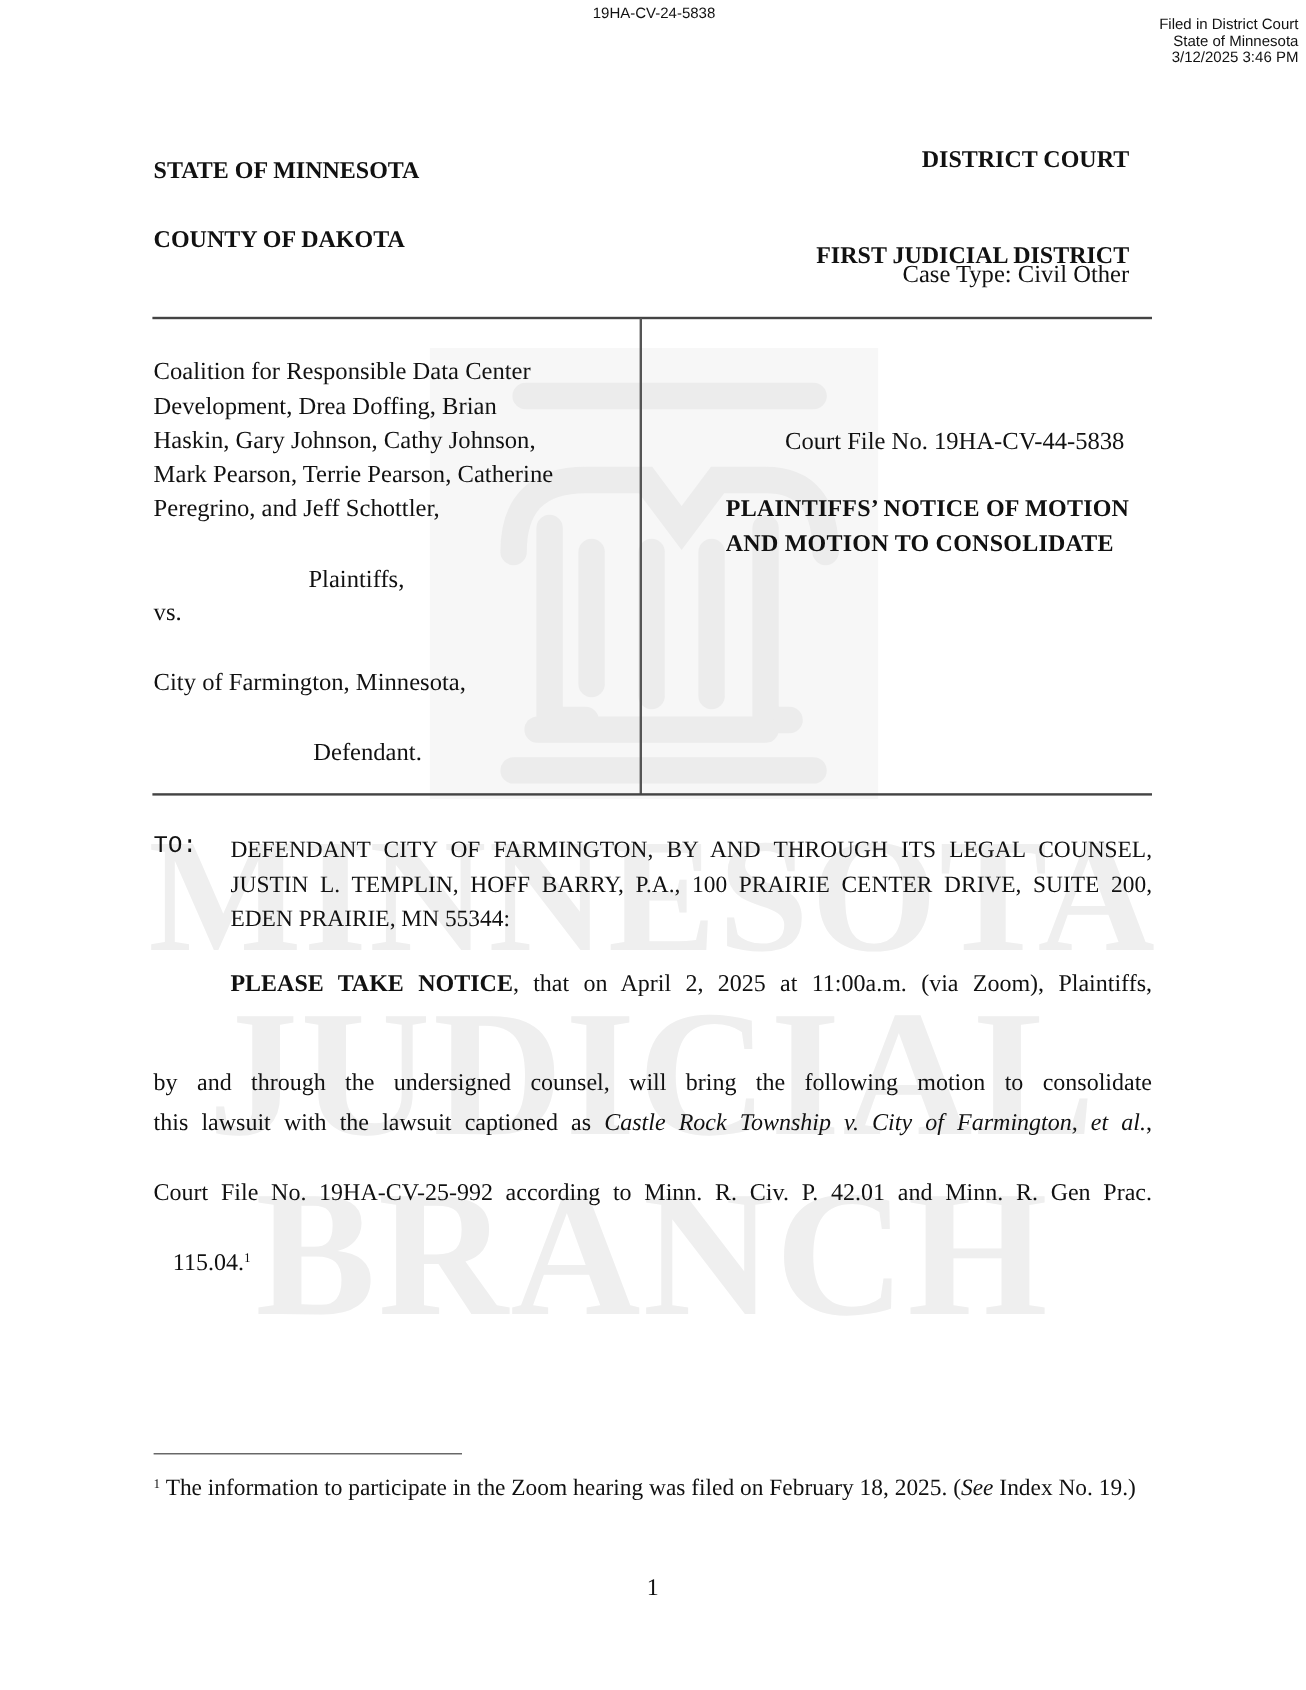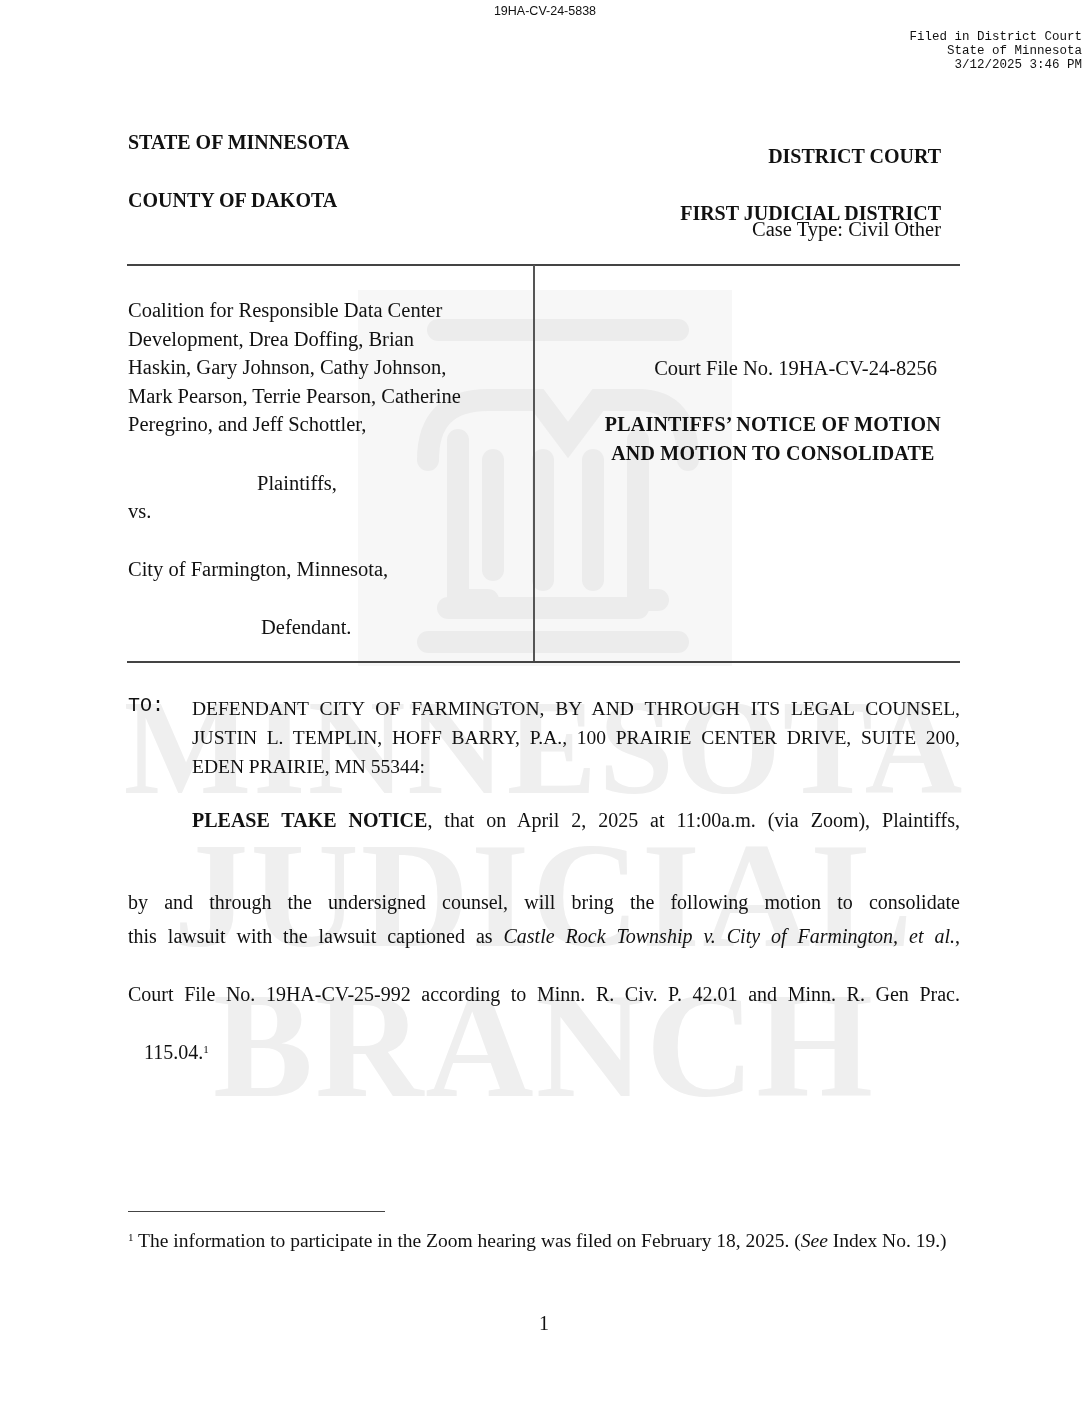--- a/index.html
+++ b/index.html
@@ -2,36 +2,36 @@
 <html><head>
   <meta charset="utf-8">
   <style>
     html, body { margin: 0; padding: 0; background: #ffffff; }
     body { width: 1088px; height: 1408px; position: relative; overflow: hidden; color: #111; font-family: "DejaVu Serif", serif; }
     .abs { position: absolute; }
 
     
     .stamp { font-family: "Liberation Sans", sans-serif; font-size: 12.5px; color: #111; line-height: 14px; }
     #case-id-top { left: 480px; top: 4px; width: 130px; text-align: center; }
-    #filed-stamp { right: 6px; top: 30px; text-align: right; font-family: Liberation Mono, monospace; }
+    #filed-stamp { right: 6px; top: 13px; text-align: right; }
 
     
     .wm { position: absolute; z-index: 0; }
     .wm-text { font-family: "Liberation Serif", serif; color: #efefef; font-weight: bold; left: 0; width: 1088px; text-align: center; letter-spacing: 2px; }
     .content { position: relative; z-index: 1; }
 
     .caption-hdr { font-family: "Liberation Serif", serif; font-weight: bold; font-size: 20px; }
     .caption-right { text-align: right; }
     .serif-txt { font-family: "Liberation Serif", serif; font-size: 20.5px; line-height: 28.6px; }
 
     .rule { background: #444; height: 1.5px; }
     .vrule { background: #555; width: 1.5px; }
 
     .party-block { left: 128px; top: 296px; width: 400px; }
-    .right-col-title { font-family: "Liberation Serif", serif; font-weight: bold; font-size: 20px; line-height: 29px; text-align: center; letter-spacing: 0.2px; }
+    .right-col-title { font-family: "Liberation Serif", serif; font-weight: bold; font-size: 20px; line-height: 29px; text-align: left; letter-spacing: 0.2px; }
 
     .to-label { left: 128px; top: 694px; font-family: Liberation Mono, monospace; font-size: 20px; }
     .to-body { left: 192px; top: 694px; width: 768px; font-family: "Liberation Serif", serif; font-size: 19.5px; line-height: 29px; text-align: justify; text-align-last: left; }
 
     .body-line { font-family: "Liberation Serif", serif; font-size: 20px; white-space: nowrap; }
     .just { left: 128px; width: 832px; text-align: justify; text-align-last: justify; }
 
     .footnote { left: 128px; top: 1226px; width: 832px; font-family: "Liberation Serif", serif; font-size: 19.5px; line-height: 29px; }
     sup { font-size: 11px; vertical-align: 6px; line-height: 0; }
     .page-num { left: 0; width: 1088px; text-align: center; top: 1312px; font-family: "Liberation Serif", serif; font-size: 20px; }
@@ -62,42 +62,42 @@
 <div class="content">
 
   <div class="abs stamp" id="case-id-top">19HA-CV-24-5838</div>
   <div class="abs stamp" id="filed-stamp">
     <div>Filed in District Court</div>
     <div>State of Minnesota</div>
     <div>3/12/2025 3:46 PM</div>
   </div>
 
   <div class="abs caption-hdr" style="left:128px;top:131px;">STATE OF MINNESOTA</div>
-  <div class="abs caption-hdr caption-right" style="right:147px;top:145px;text-align:right;">DISTRICT COURT</div>
+  <div class="abs caption-hdr caption-right" style="right:147px;top:122px;text-align:right;">DISTRICT COURT</div>
   <div class="abs caption-hdr" style="left:128px;top:189px;">COUNTY OF DAKOTA</div>
   <div class="abs caption-hdr caption-right" style="right:147px;top:202px;">FIRST JUDICIAL DISTRICT</div>
   <div class="abs serif-txt caption-right" style="right:147px;top:215px;margin-left:24px;">Case Type: Civil Other</div>
 
   <div class="abs rule" style="left:127px;top:264px;width:833px;"></div>
   <div class="abs vrule" style="left:533px;top:265px;height:397px;"></div>
   <div class="abs rule" style="left:127px;top:661px;width:833px;"></div>
 
   <div class="abs serif-txt party-block">
     <div>Coalition for Responsible Data Center</div>
     <div>Development, Drea Doffing, Brian</div>
     <div>Haskin, Gary Johnson, Cathy Johnson,</div>
     <div>Mark Pearson, Terrie Pearson, Catherine</div>
     <div>Peregrino, and Jeff Schottler,</div>
   </div>
   <div class="abs serif-txt" style="left:257px;top:469px;">Plaintiffs,</div>
   <div class="abs serif-txt" style="left:128px;top:497px;">vs.</div>
   <div class="abs serif-txt" style="left:128px;top:555px;">City of Farmington, Minnesota,</div>
   <div class="abs serif-txt" style="left:261px;top:613px;">Defendant.</div>
 
-  <div class="abs serif-txt" style="right:151px;top:354px;">Court File No. 19HA-CV-24-8256</div>
+  <div class="abs serif-txt" style="right:151px;top:354px;">Court File No. 19HA-CV-44-5838</div>
   <div class="abs right-col-title" style="right:147px;top:410px;">
     <div>PLAINTIFFS’ NOTICE OF MOTION</div>
     <div>AND MOTION TO CONSOLIDATE</div>
   </div>
 
   <div class="abs to-label">TO:</div>
   <div class="abs to-body">DEFENDANT CITY OF FARMINGTON, BY AND THROUGH ITS LEGAL COUNSEL, JUSTIN L. TEMPLIN, HOFF BARRY, P.A., 100 PRAIRIE CENTER DRIVE, SUITE 200, EDEN PRAIRIE, MN 55344:</div>
 
   <div class="abs body-line" style="left:192px;top:809px;width:768px;text-align:justify;text-align-last:justify;">
     <b>PLEASE TAKE NOTICE</b><span>, that on April 2, 2025 at 11:00a.m. (via Zoom), Plaintiffs,</span>

